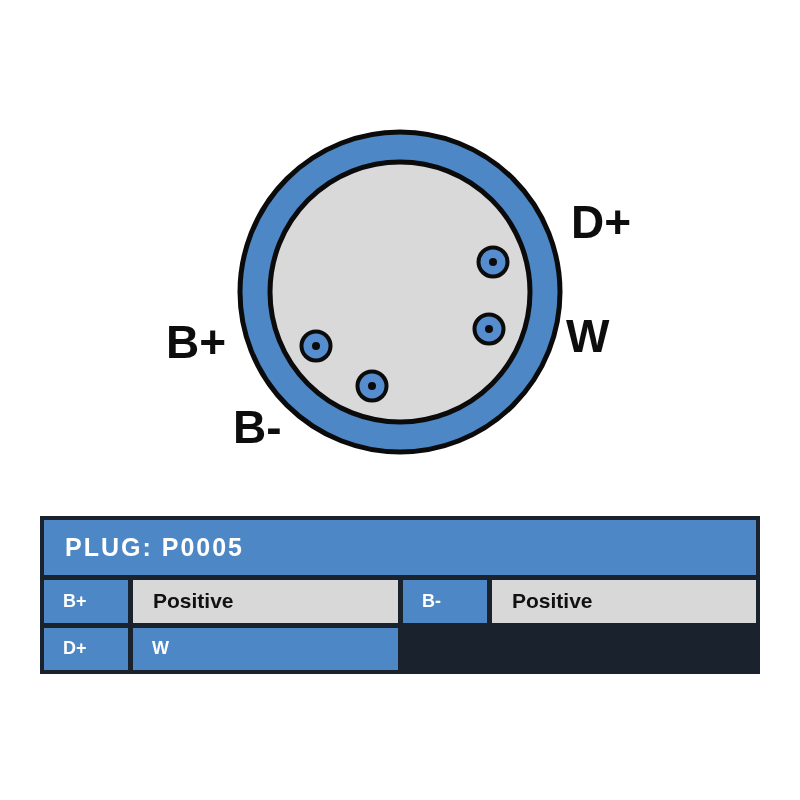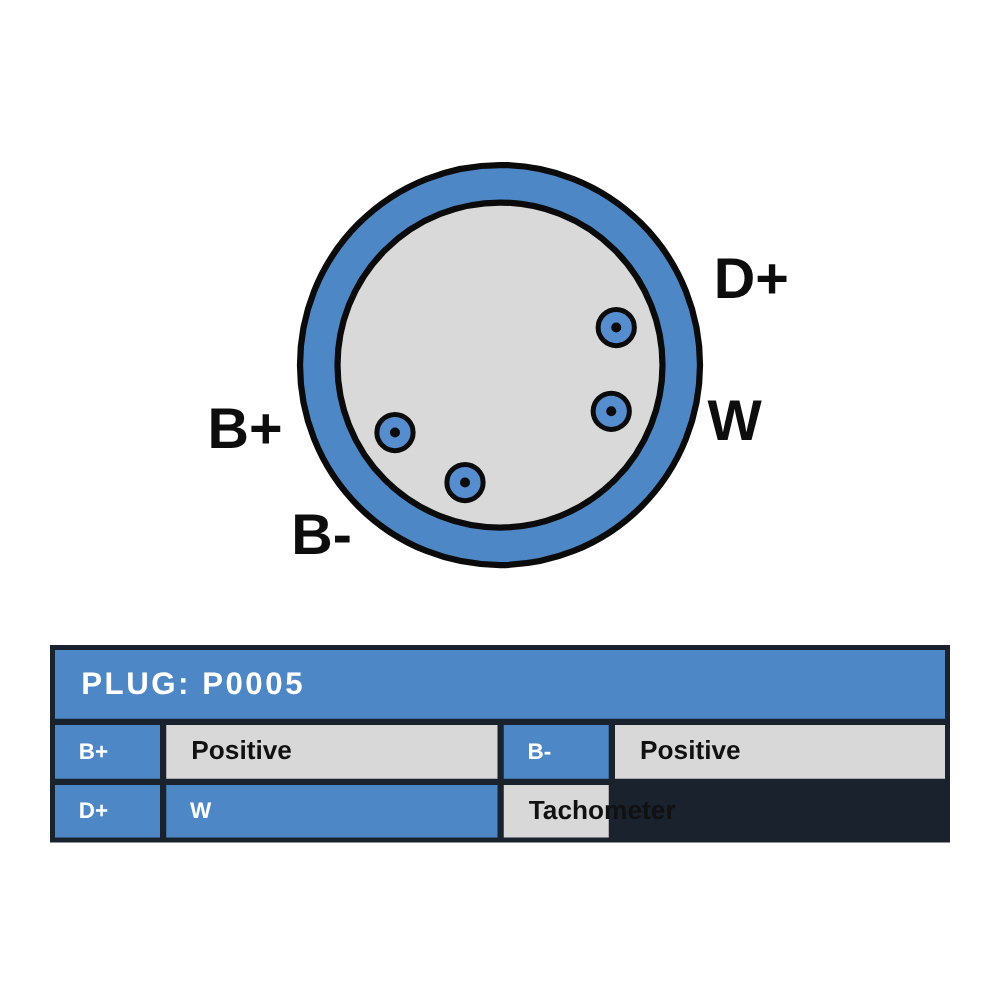--- a/index.html
+++ b/index.html
@@ -121,16 +121,15 @@
   <div class="pinout-table">
     <div class="tbl-header">PLUG: P0005</div>
 
     <div class="tbl-label">B+</div>
     <div class="tbl-value">Positive</div>
     <div class="tbl-label">B-</div>
     <div class="tbl-value">Positive</div>
 
     <div class="tbl-label">D+</div>
     <div class="tbl-label">W</div>
-    <div class="tbl-value">Tachometer</div>
   </div>
 
 </div>
 
 </body></html>

